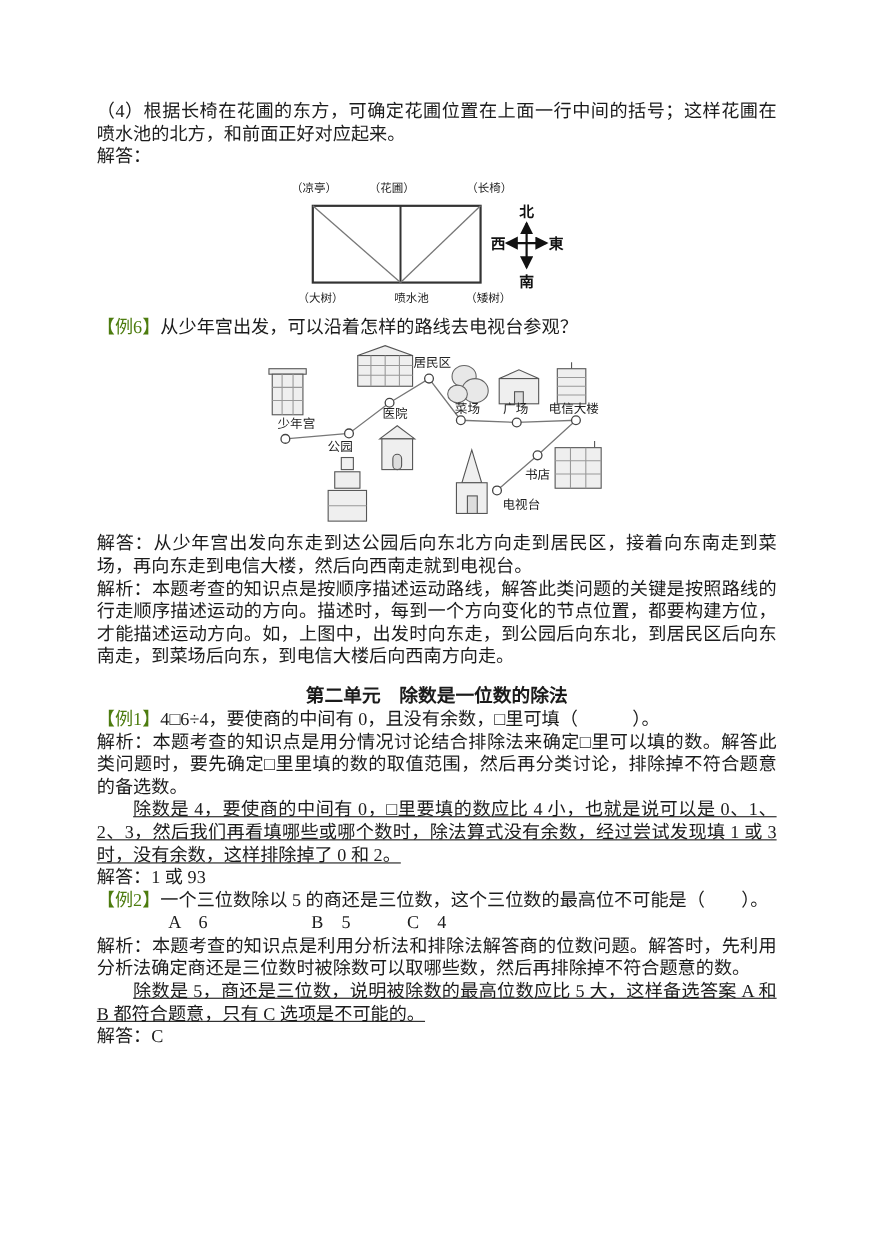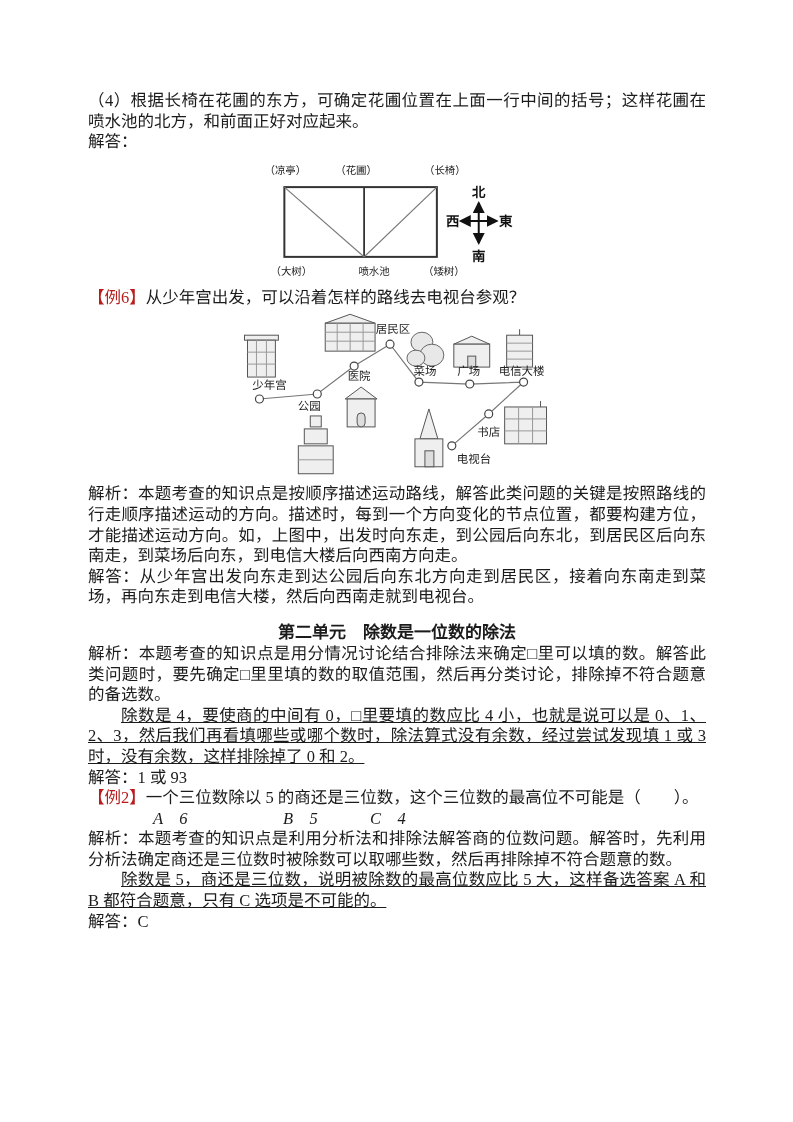--- a/index.html
+++ b/index.html
@@ -1,26 +1,26 @@
 <!DOCTYPE html>
 <html lang="zh-CN"><head>
 <meta charset="utf-8">
 <style>
   html,body{margin:0;padding:0;background:#ffffff;}
   .page{position:relative;width:793px;height:1122px;background:#ffffff;overflow:hidden;
         font-family:"Liberation Serif","DejaVu Serif",serif;color:#1b1b1b;}
   .content{position:absolute;left:88px;top:91px;width:618px;}
   .para{margin:0;font-size:16.5px;line-height:20.6px;text-align:justify;}
   .indent{text-indent:2em;text-decoration:underline;}
-  .red{color:#b91c1c;}
+  .red{color:#4d7c0f;}
   .heading{margin:14px 0 0 0;font-size:17px;font-weight:bold;text-align:center;line-height:22px;font-family:Liberation Serif, serif;}
   .figure{width:618px;margin:4px 0;}
   .figure svg{display:block;}
   .options{padding-left:65px;}
-  .options span{display:inline-block;font-style:italic;}
+  .options span{display:inline-block;}
   .optA{width:130px;}
   .optB{width:87px;}
   svg text{font-family:"Liberation Serif","DejaVu Serif",serif;fill:#222;}
   .map-label{font-size:11.5px;}
   .diag-label{font-size:10.5px;}
   .compass-label{font-size:13.5px;font-weight:bold;fill:#111;}
 </style>
 </head>
 <body>
 
@@ -151,25 +151,28 @@
         <text class="map-label" x="272" y="68" text-anchor="middle">医院</text>
         <text class="map-label" x="306" y="21" text-anchor="middle">居民区</text>
         <text class="map-label" x="338" y="63" text-anchor="middle">菜场</text>
         <text class="map-label" x="382" y="63" text-anchor="middle">广场</text>
         <text class="map-label" x="435" y="63" text-anchor="middle">电信大楼</text>
         <text class="map-label" x="402" y="124" text-anchor="middle">书店</text>
         <text class="map-label" x="370" y="151" text-anchor="start">电视台</text>
       </svg>
     </div>
 
+    <p class="para">解答：从少年宫出发向东走到达公园后向东北方向走到居民区，接着向东南走到菜场，再向东走到电信大楼，然后向西南走就到电视台。</p>
     <p class="para">解析：本题考查的知识点是按顺序描述运动路线，解答此类问题的关键是按照路线的行走顺序描述运动的方向。描述时，每到一个方向变化的节点位置，都要构建方位，才能描述运动方向。如，上图中，出发时向东走，到公园后向东北，到居民区后向东南走，到菜场后向东，到电信大楼后向西南方向走。</p>
-    <p class="para">解答：从少年宫出发向东走到达公园后向东北方向走到居民区，接着向东南走到菜场，再向东走到电信大楼，然后向西南走就到电视台。</p>
 
     <h2 class="heading">第二单元　除数是一位数的除法</h2>
 
+    <p class="para">
+      <span class="red">【例1】</span><span>4□6÷4，要使商的中间有 0，且没有余数，□里可填（　　　）。</span>
+    </p>
     <p class="para">解析：本题考查的知识点是用分情况讨论结合排除法来确定□里可以填的数。解答此类问题时，要先确定□里里填的数的取值范围，然后再分类讨论，排除掉不符合题意的备选数。</p>
     <p class="para indent">除数是 4，要使商的中间有 0，□里要填的数应比 4 小，也就是说可以是 0、1、2、3，然后我们再看填哪些或哪个数时，除法算式没有余数，经过尝试发现填 1 或 3 时，没有余数，这样排除掉了 0 和 2。</p>
     <p class="para">解答：1 或 93</p>
 
     <p class="para">
       <span class="red">【例2】</span><span>一个三位数除以 5 的商还是三位数，这个三位数的最高位不可能是（　　）。</span>
     </p>
     <p class="para options">
       <span class="optA">A　6</span><span class="optB">B　5</span><span class="optC">C　4</span>
     </p>

